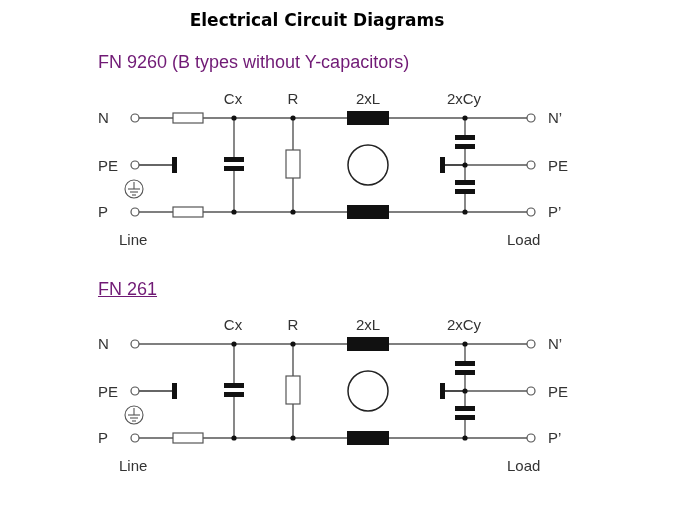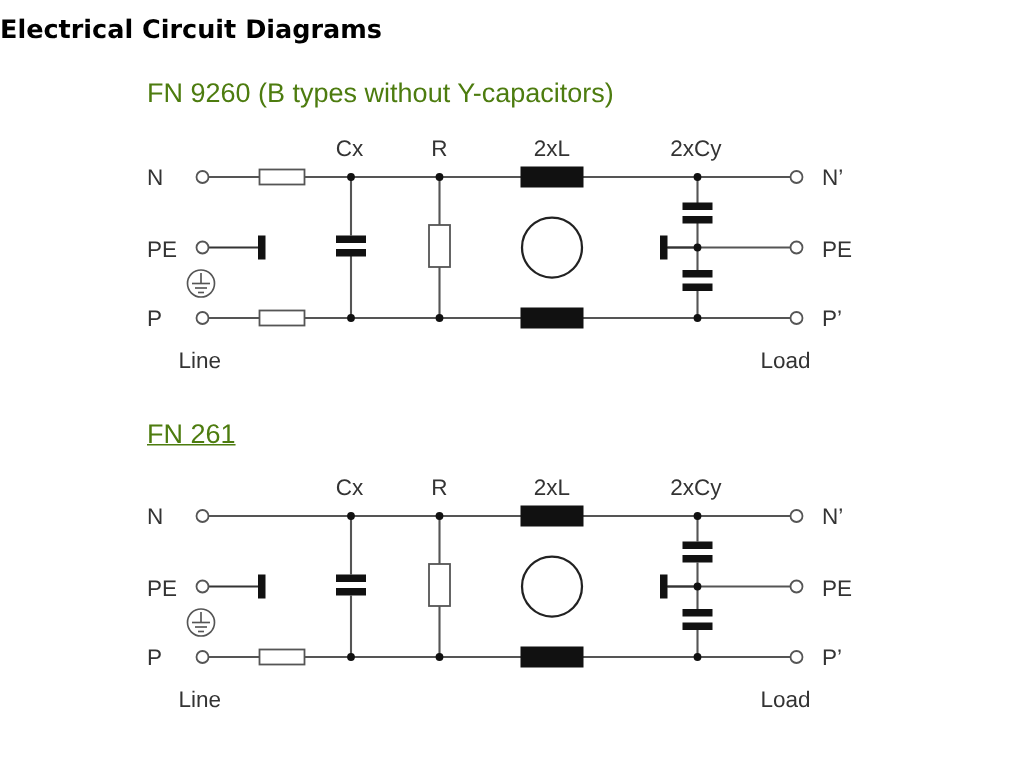--- a/index.html
+++ b/index.html
@@ -1,18 +1,18 @@
 <!DOCTYPE html>
 <html><head>
 <meta charset="utf-8">
 <style>
   html, body { margin: 0; padding: 0; background: #ffffff; }
   body { width: 675px; height: 506px; position: relative; overflow: hidden; font-family: "DejaVu Sans", sans-serif; }
-  .page-title { position: absolute; left: 0; top: 10px; width: 634px; font-size: 17px; font-weight: bold; color: #000; font-family: "DejaVu Sans", sans-serif; }
-  .diagram-title { position: absolute; left: 98px; font-size: 18px; color: #4d7c0f; font-family: "Liberation Sans", sans-serif; }
+  .page-title { position: absolute; left: 0; top: 10px; width: 634px; text-align: center; font-size: 17px; font-weight: bold; color: #000; font-family: "DejaVu Sans", sans-serif; }
+  .diagram-title { position: absolute; left: 98px; font-size: 18px; color: #701a75; font-family: "Liberation Sans", sans-serif; }
   svg.circuit { position: absolute; left: 0; width: 675px; }
   svg text { font-family: "Liberation Sans", sans-serif; fill: #333; }
   .wire { stroke: #555; stroke-width: 1.4; fill: none; }
   .wire-dark { stroke: #333; stroke-width: 1.4; fill: none; }
   .terminal { fill: #fff; stroke: #555; stroke-width: 1.2; }
   .junction { fill: #111; }
   .fuse { fill: #fff; stroke: #555; stroke-width: 1.2; }
   .resistor { fill: #fff; stroke: #555; stroke-width: 1.2; }
   .plate { fill: #111; }
   .choke { fill: #111; }

